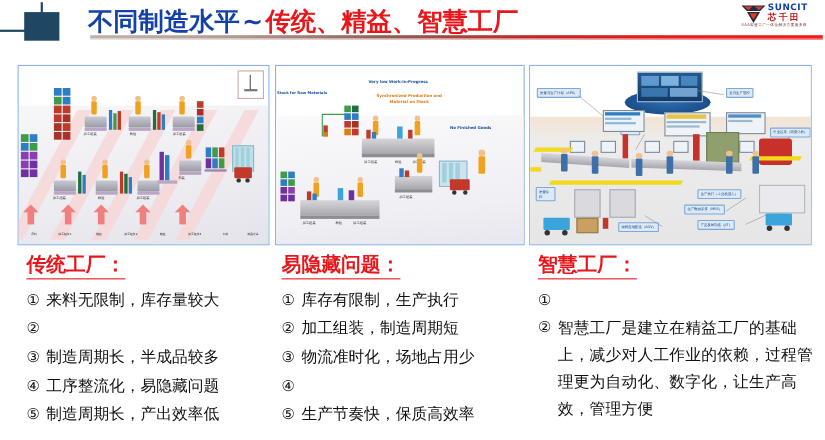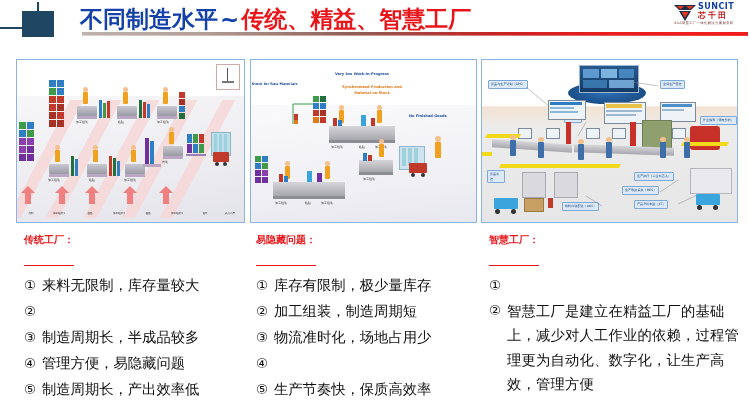--- a/index.html
+++ b/index.html
@@ -100,23 +100,23 @@
   .robot{position:absolute;background:#c8312a;}
   .person{position:absolute;background:#3e6fa8;border-radius:1px;}
   .person b{position:absolute;display:block;border-radius:50%;background:#f2c08c;}
   .van{position:absolute;background:#3aa5dd;border-radius:1px;}
   
   .col{position:absolute;top:228px;}
   #col-trad{left:24px;width:222px;}
   #col-lean{left:256px;width:222px;}
   #col-smart{left:489px;width:250px;}
   .col-head{
-    color:#e8161a;font-size:10px;font-weight:bold;
+    color:#e8161a;font-size:18px;font-weight:bold;
     border-bottom:1.6px solid #e8161a;display:inline-block;
-    padding-bottom:18px;margin:0 0 8px 0;letter-spacing:0px;
+    padding-bottom:1px;margin:0 0 8px 0;letter-spacing:0px;
   }
   .items{list-style:none;margin:0;padding:0;}
   .item{
     display:flex;align-items:flex-start;color:#111;
     font-size:14.3px;line-height:22.5px;margin-bottom:3.4px;
     white-space:nowrap;
   }
   .item .num{width:18px;flex:0 0 18px;font-size:13.5px;}
   .item .txt{white-space:nowrap;}
   .item-wrap .txt{white-space:normal;line-height:24.5px;}
@@ -521,35 +521,35 @@
     </li>
     <li class="item">
       <span class="num">②</span>
     </li>
     <li class="item">
       <span class="num">③</span>
       <span class="txt">制造周期长，半成品较多</span>
     </li>
     <li class="item">
       <span class="num">④</span>
-      <span class="txt">管理方便，易隐藏问题</span>
+      <span class="txt">工序整流化，易隐藏问题</span>
     </li>
     <li class="item">
       <span class="num">⑤</span>
       <span class="txt">制造周期长，产出效率低</span>
     </li>
   </ul>
 </div>
 
 <div class="col" id="col-lean">
   <div class="col-head">易隐藏问题：</div>
   <ul class="items">
     <li class="item">
       <span class="num">①</span>
-      <span class="txt">库存有限制，极少量库存</span>
+      <span class="txt">库存有限制，生产执行</span>
     </li>
     <li class="item">
       <span class="num">②</span>
       <span class="txt">加工组装，制造周期短</span>
     </li>
     <li class="item">
       <span class="num">③</span>
       <span class="txt">物流准时化，场地占用少</span>
     </li>
     <li class="item">

